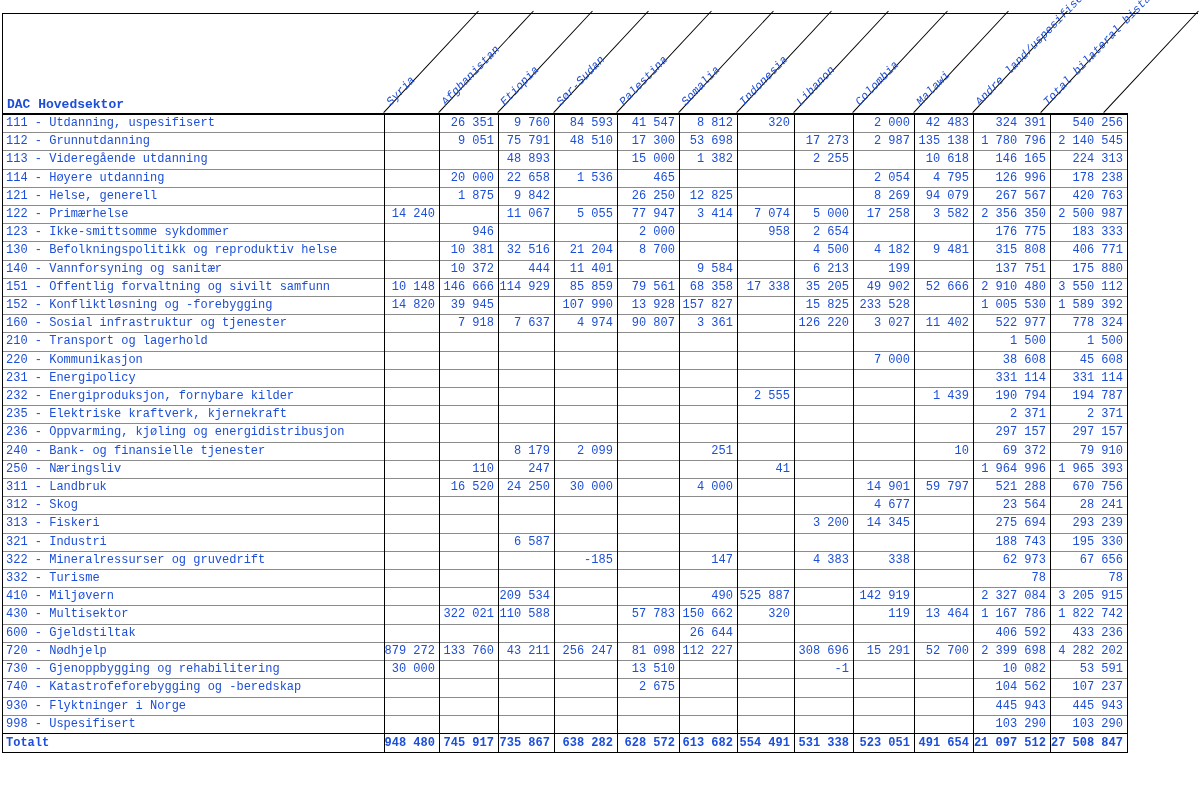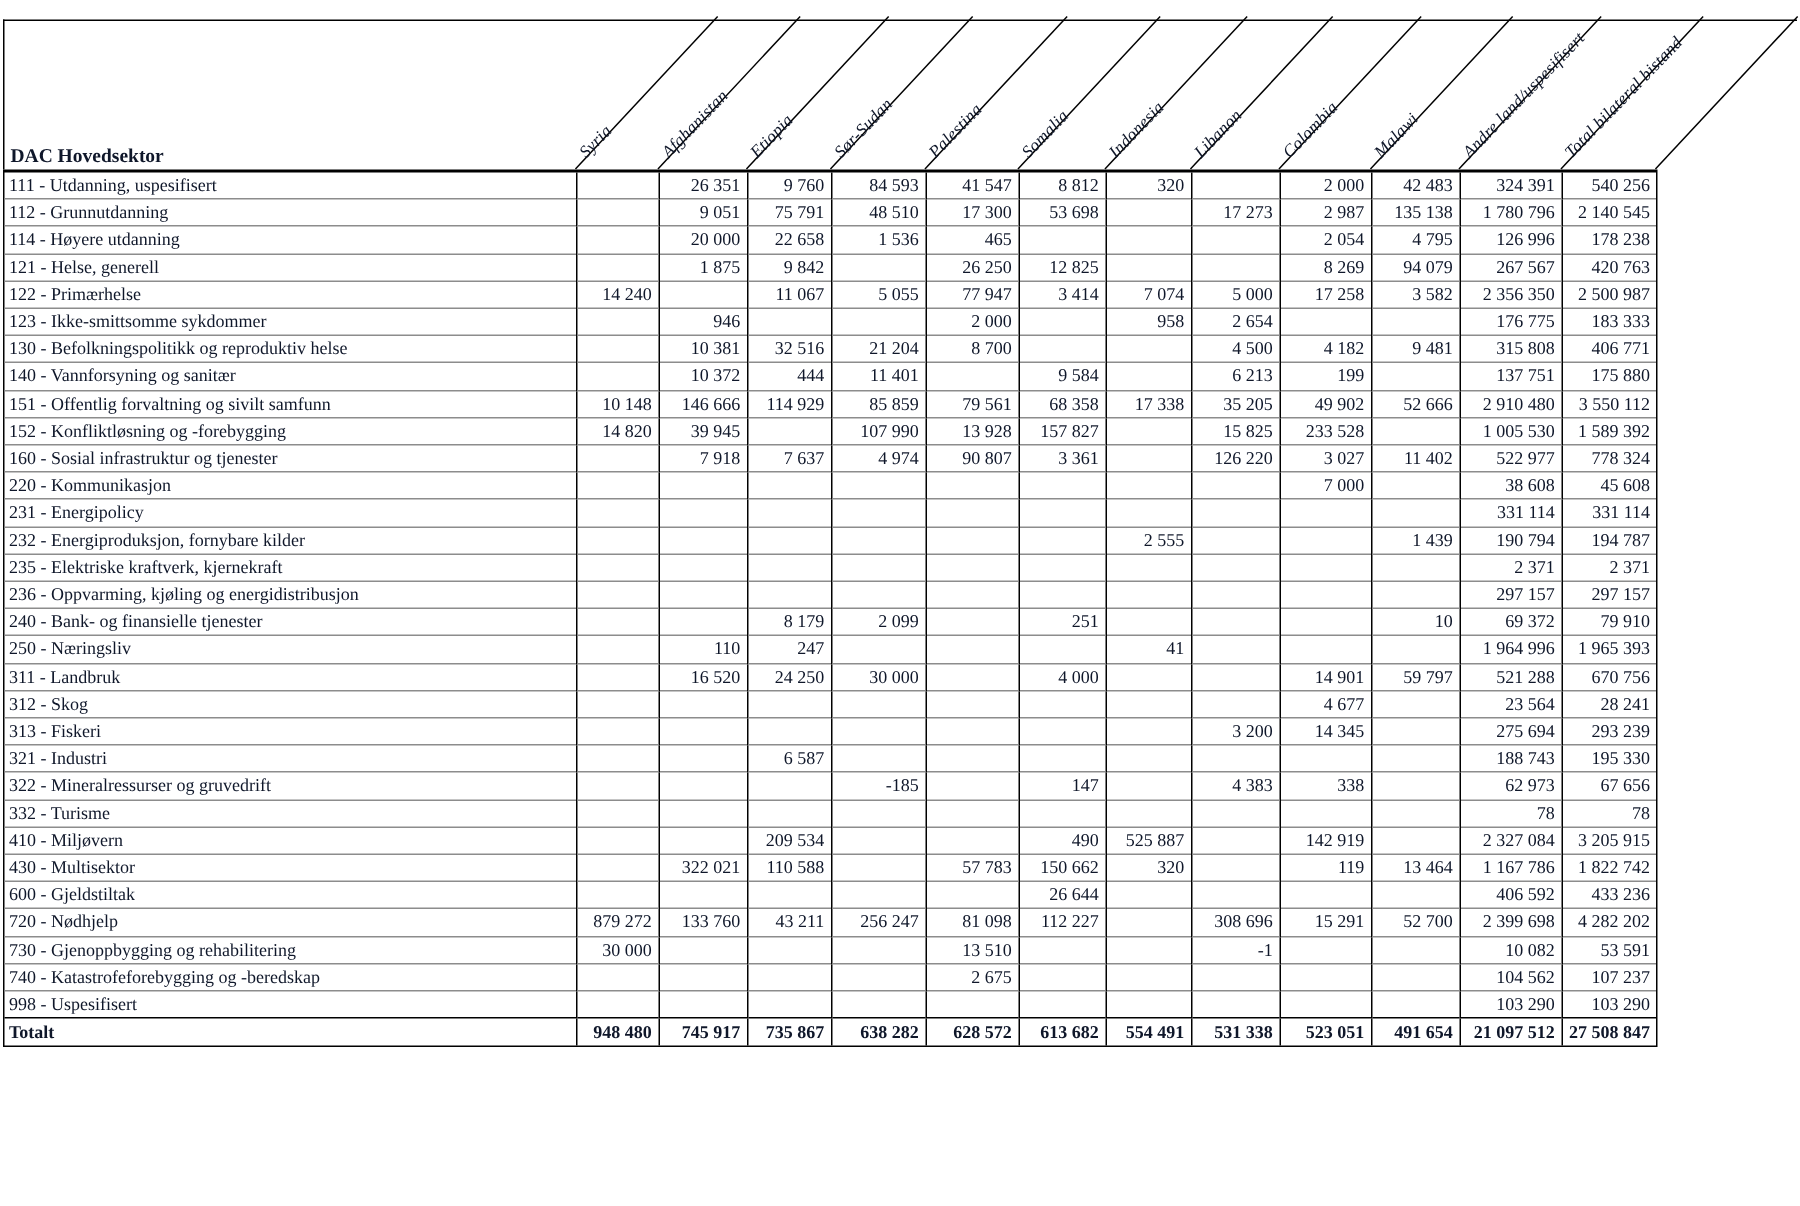--- a/index.html
+++ b/index.html
@@ -1,17 +1,17 @@
 <!DOCTYPE html>
 <html><head>
 <meta charset="utf-8">
 <style>
   html,body{margin:0;padding:0;background:#fff;}
   .sheet{position:relative;width:1200px;height:804px;background:#fff;overflow:hidden;
-         font-family:Liberation Serif, serif;color:#0f172a;}
+         font-family:Liberation Mono, monospace;color:#1d4ed8;}
   .topline{position:absolute;left:2px;top:13px;width:1196px;height:0;border-top:1.5px solid #000;}
   .hdr{position:absolute;left:2px;top:13px;width:1101px;height:100px;border-left:1.5px solid #000;}
   .corner{position:absolute;left:4px;bottom:1px;font-size:13px;font-weight:700;white-space:nowrap;}
   .diag{position:absolute;bottom:0;width:139px;height:0;border-top:1.2px solid #000;
         transform:rotate(-47deg);transform-origin:left bottom;}
   .collabel{position:absolute;bottom:5px;font-size:11.5px;font-style:italic;white-space:nowrap;
             transform:rotate(-46deg);transform-origin:left bottom;letter-spacing:.2px;}
   .bodywrap{position:absolute;left:2px;top:113px;border:1.5px solid #000;border-top:2px solid #000;}
   table{border-collapse:collapse;table-layout:fixed;}
   td{font-size:12px;height:17.2px;line-height:17.2px;padding:0 4px 0 0;white-space:nowrap;
@@ -100,20 +100,35 @@
             <td>17 300</td>
             <td>53 698</td>
             <td></td>
             <td>17 273</td>
             <td>2 987</td>
             <td>135 138</td>
             <td>1 780 796</td>
             <td>2 140 545</td>
           </tr>
           <tr>
+            <td class="lbl">113 - Videregående utdanning</td>
+            <td></td>
+            <td></td>
+            <td>48 893</td>
+            <td></td>
+            <td>15 000</td>
+            <td>1 382</td>
+            <td></td>
+            <td>2 255</td>
+            <td></td>
+            <td>10 618</td>
+            <td>146 165</td>
+            <td>224 313</td>
+          </tr>
+          <tr>
             <td class="lbl">114 - Høyere utdanning</td>
             <td></td>
             <td>20 000</td>
             <td>22 658</td>
             <td>1 536</td>
             <td>465</td>
             <td></td>
             <td></td>
             <td></td>
             <td>2 054</td>
@@ -235,20 +250,35 @@
             <td>90 807</td>
             <td>3 361</td>
             <td></td>
             <td>126 220</td>
             <td>3 027</td>
             <td>11 402</td>
             <td>522 977</td>
             <td>778 324</td>
           </tr>
           <tr>
+            <td class="lbl">210 - Transport og lagerhold</td>
+            <td></td>
+            <td></td>
+            <td></td>
+            <td></td>
+            <td></td>
+            <td></td>
+            <td></td>
+            <td></td>
+            <td></td>
+            <td></td>
+            <td>1 500</td>
+            <td>1 500</td>
+          </tr>
+          <tr>
             <td class="lbl">220 - Kommunikasjon</td>
             <td></td>
             <td></td>
             <td></td>
             <td></td>
             <td></td>
             <td></td>
             <td></td>
             <td></td>
             <td>7 000</td>
@@ -518,20 +548,35 @@
             <td></td>
             <td></td>
             <td>2 675</td>
             <td></td>
             <td></td>
             <td></td>
             <td></td>
             <td></td>
             <td>104 562</td>
             <td>107 237</td>
+          </tr>
+          <tr>
+            <td class="lbl">930 - Flyktninger i Norge</td>
+            <td></td>
+            <td></td>
+            <td></td>
+            <td></td>
+            <td></td>
+            <td></td>
+            <td></td>
+            <td></td>
+            <td></td>
+            <td></td>
+            <td>445 943</td>
+            <td>445 943</td>
           </tr>
           <tr>
             <td class="lbl">998 - Uspesifisert</td>
             <td></td>
             <td></td>
             <td></td>
             <td></td>
             <td></td>
             <td></td>
             <td></td>

